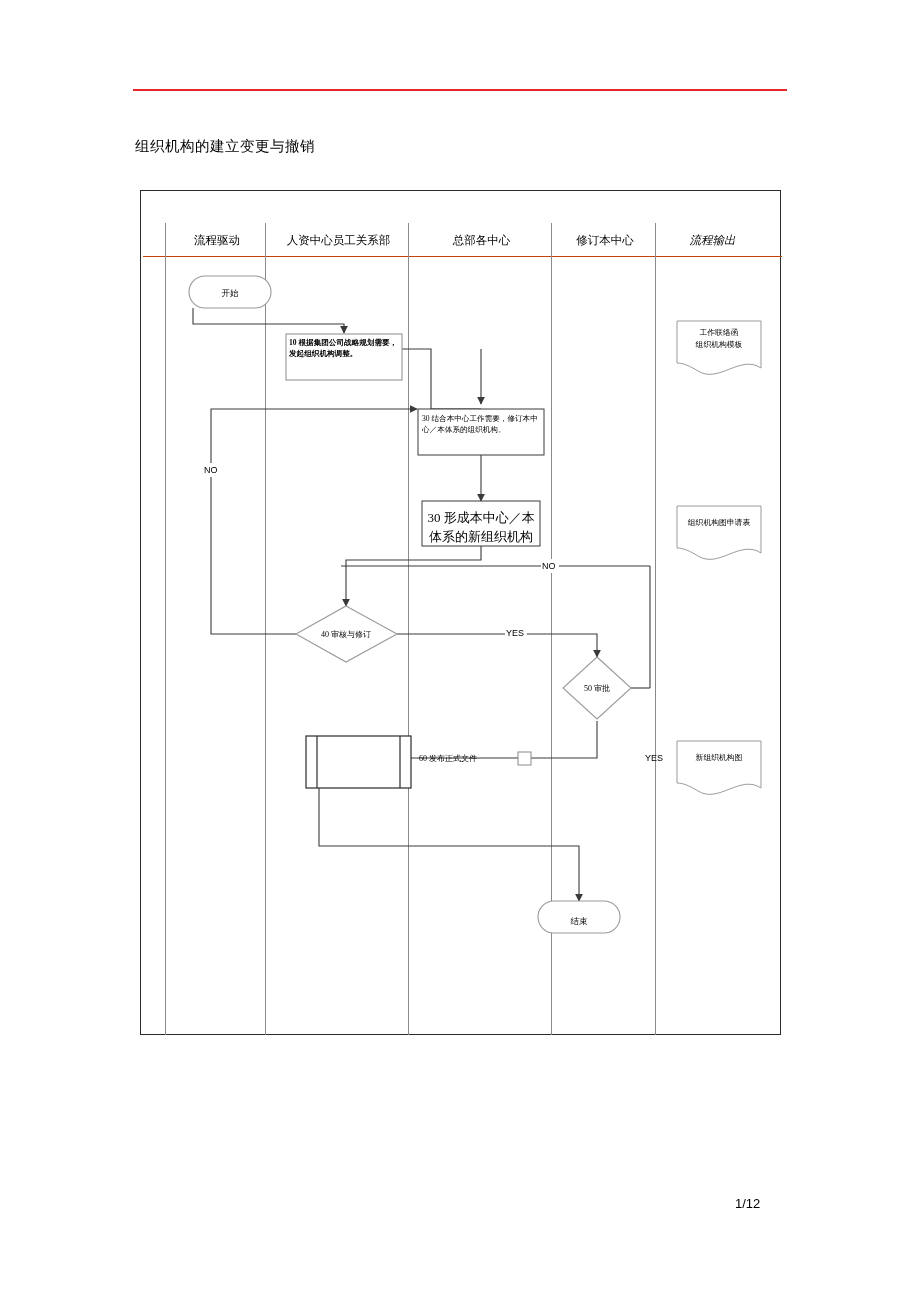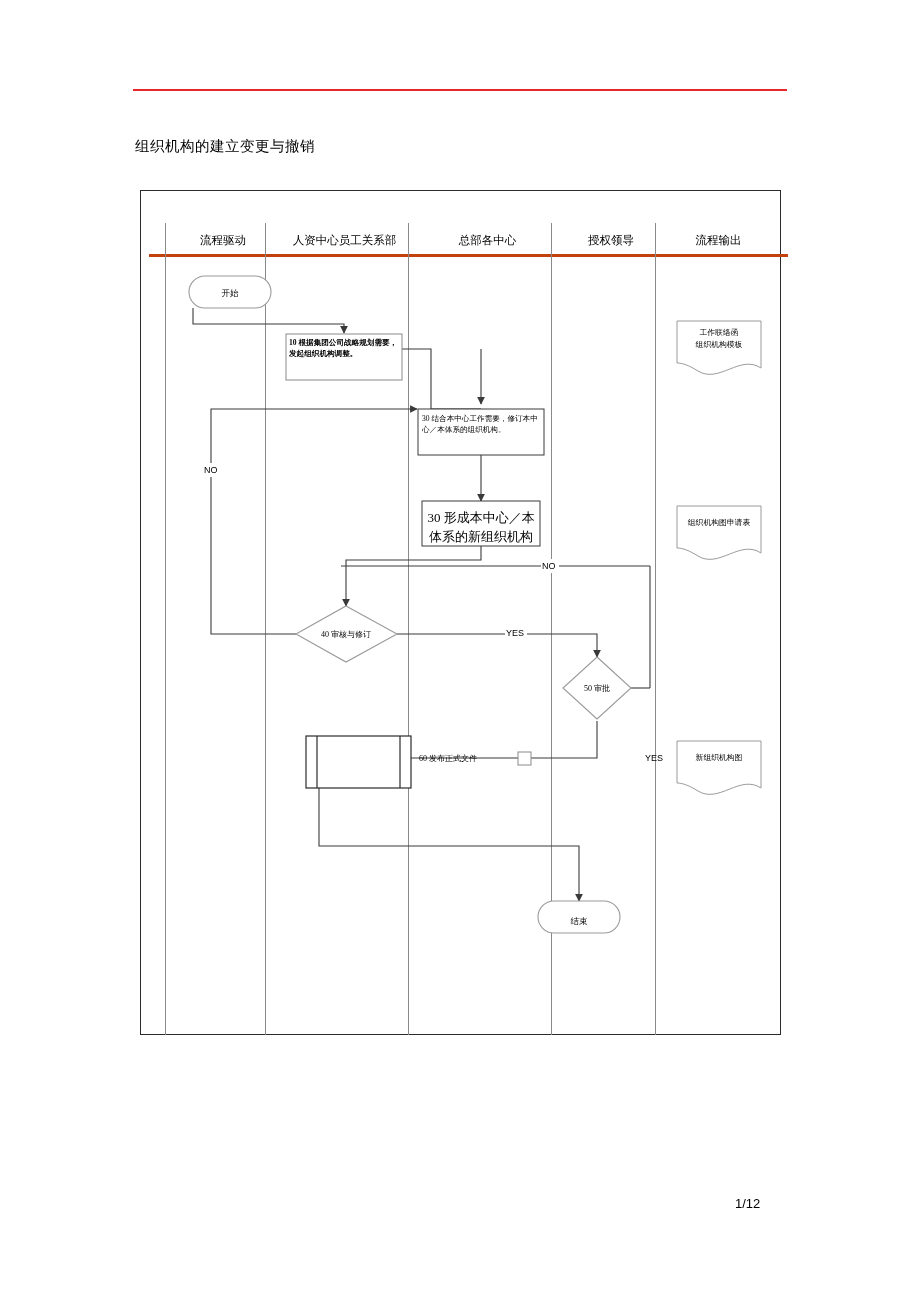--- a/index.html
+++ b/index.html
@@ -68,25 +68,25 @@
   #title-row .title-text {
     position: absolute;
     left: 7px;
     top: 5px;
     font-size: 15px;
     white-space: nowrap;
     font-family: "Liberation Sans", "DejaVu Sans", sans-serif;
   }
   #header-row {
     position: absolute;
-    left: 8px;
+    left: 2px;
     top: 32px;
     width: 100%;
     height: 34px;
-    border-bottom: 3px solid #c2410c;
+    border-bottom: 1px solid #c2410c;
     box-sizing: border-box;
   }
   .col-head {
     position: absolute;
     top: 0;
     height: 34px;
     line-height: 34px;
     text-align: center;
     font-size: 11.5px;
     white-space: nowrap;
@@ -125,22 +125,22 @@
 
   <div id="doc-heading">组织机构的建立变更与撤销</div>
 
   <div id="flow-table">
 
 
     <div id="header-row">
       <div class="col-head" style="left:24px;width:100px;">流程驱动</div>
       <div class="col-head" style="left:124px;width:143px;">人资中心员工关系部</div>
       <div class="col-head" style="left:267px;width:143px;">总部各中心</div>
-      <div class="col-head" style="left:410px;width:104px;">授权领导</div>
-      <div class="col-head" style="left:514px;width:111px;">流程输出</div>
+      <div class="col-head" style="left:410px;width:104px;">修订本中心</div>
+      <div class="col-head" style="left:514px;width:111px;font-style:italic;">流程输出</div>
     </div>
 
     <div class="col-divider" style="left:24px;"></div>
     <div class="col-divider" style="left:124px;"></div>
     <div class="col-divider" style="left:267px;"></div>
     <div class="col-divider" style="left:410px;"></div>
     <div class="col-divider" style="left:514px;"></div>
 
     <svg id="flow-canvas" viewBox="0 0 641 845">
       <defs>

